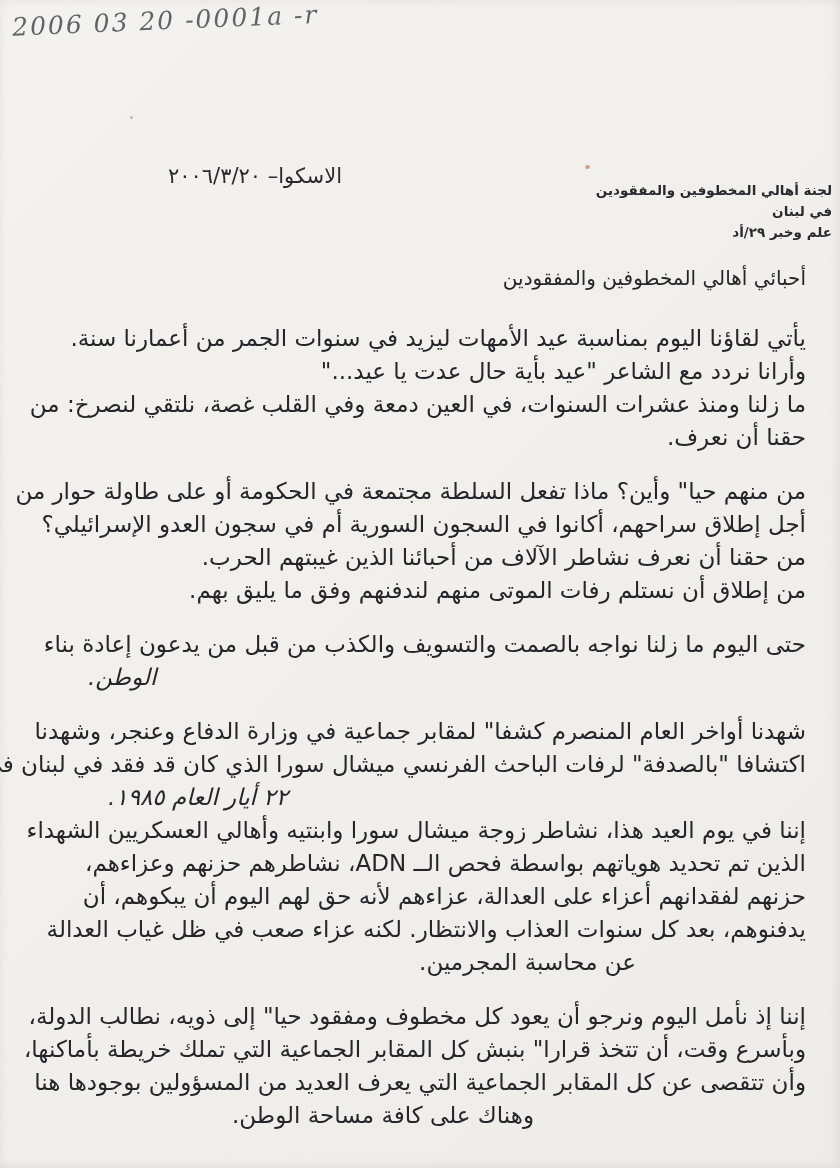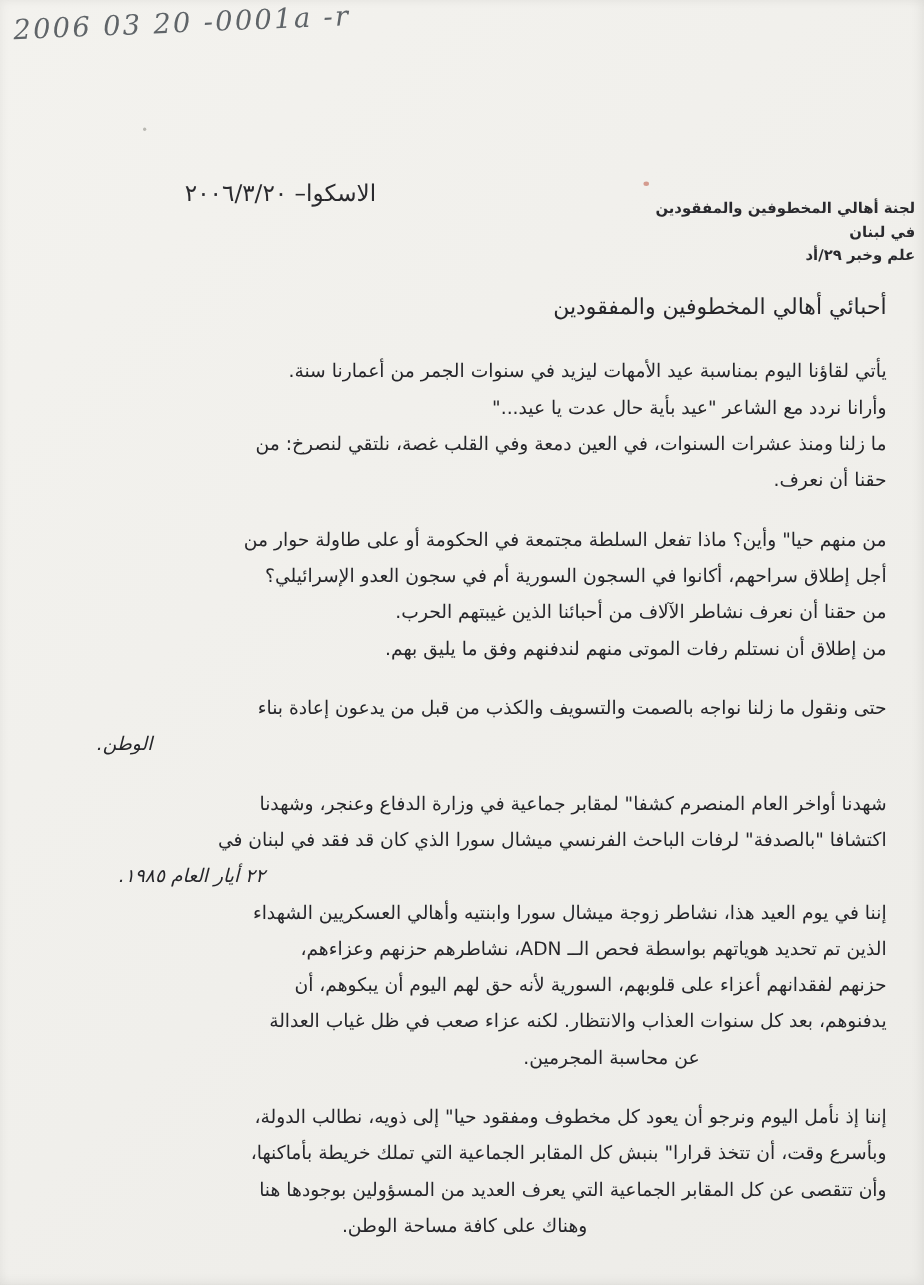--- a/index.html
+++ b/index.html
@@ -33,21 +33,21 @@
     direction:rtl;text-align:right;
     font-weight:700;font-size:13.5px;line-height:21px;color:#2a2a2e;
     white-space:nowrap;
   }
   .salutation{
     position:absolute;right:34px;top:266px;
     direction:rtl;font-size:20px;color:#26262a;white-space:nowrap;text-align:right;
   }
   .body-block{
     position:absolute;left:88px;right:34px;top:322px;
-    direction:rtl;font-size:17px;color:#26262a;
+    direction:rtl;font-size:23px;color:#26262a;
   }
   .para{margin-top:21px;}
   .para:first-child{margin-top:0;}
   .ln{line-height:33px;height:33px;white-space:nowrap;text-align:right;}
   .ln.al-left{text-align:left;font-style:italic;}
   .ln.ind-20{padding-left:20px;}
   .ln.rind-170{padding-right:170px;}
   .ln.rind-272{padding-right:272px;}
   .speck{
     position:absolute;border-radius:50%;
@@ -85,31 +85,31 @@
     </div>
 
     <div class="para">
       <div class="ln">من منهم حيا" وأين؟ ماذا تفعل السلطة مجتمعة في الحكومة أو على طاولة حوار من</div>
       <div class="ln">أجل إطلاق سراحهم، أكانوا في السجون السورية أم في سجون العدو الإسرائيلي؟</div>
       <div class="ln">من حقنا أن نعرف نشاطر الآلاف من أحبائنا الذين غيبتهم الحرب.</div>
       <div class="ln">من إطلاق أن نستلم رفات الموتى منهم لندفنهم وفق ما يليق بهم.</div>
     </div>
 
     <div class="para">
-      <div class="ln">حتى ونقول ما زلنا نواجه بالصمت والتسويف والكذب من قبل من يدعون إعادة بناء</div>
+      <div class="ln">حتى اليوم ما زلنا نواجه بالصمت والتسويف والكذب من قبل من يدعون إعادة بناء</div>
       <div class="ln al-left">الوطن.</div>
     </div>
 
     <div class="para">
       <div class="ln">شهدنا أواخر العام المنصرم كشفا" لمقابر جماعية في وزارة الدفاع وعنجر، وشهدنا</div>
       <div class="ln">اكتشافا "بالصدفة" لرفات الباحث الفرنسي ميشال سورا الذي كان قد فقد في لبنان في</div>
       <div class="ln al-left ind-20">٢٢ أيار العام ١٩٨٥.</div>
       <div class="ln">إننا في يوم العيد هذا، نشاطر زوجة ميشال سورا وابنتيه وأهالي العسكريين الشهداء</div>
       <div class="ln">الذين تم تحديد هوياتهم بواسطة فحص الــ ADN، نشاطرهم حزنهم وعزاءهم،</div>
-      <div class="ln">حزنهم لفقدانهم أعزاء على قلوبهم، السورية لأنه حق لهم اليوم أن يبكوهم، أن</div>
+      <div class="ln">حزنهم لفقدانهم أعزاء على العدالة، عزاءهم لأنه حق لهم اليوم أن يبكوهم، أن</div>
       <div class="ln">يدفنوهم، بعد كل سنوات العذاب والانتظار. لكنه عزاء صعب في ظل غياب العدالة</div>
       <div class="ln rind-170">عن محاسبة المجرمين.</div>
     </div>
 
     <div class="para">
       <div class="ln">إننا إذ نأمل اليوم ونرجو أن يعود كل مخطوف ومفقود حيا" إلى ذويه، نطالب الدولة،</div>
       <div class="ln">وبأسرع وقت، أن تتخذ قرارا" بنبش كل المقابر الجماعية التي تملك خريطة بأماكنها،</div>
       <div class="ln">وأن تتقصى عن كل المقابر الجماعية التي يعرف العديد من المسؤولين بوجودها هنا</div>
       <div class="ln rind-272">وهناك على كافة مساحة الوطن.</div>
     </div>

